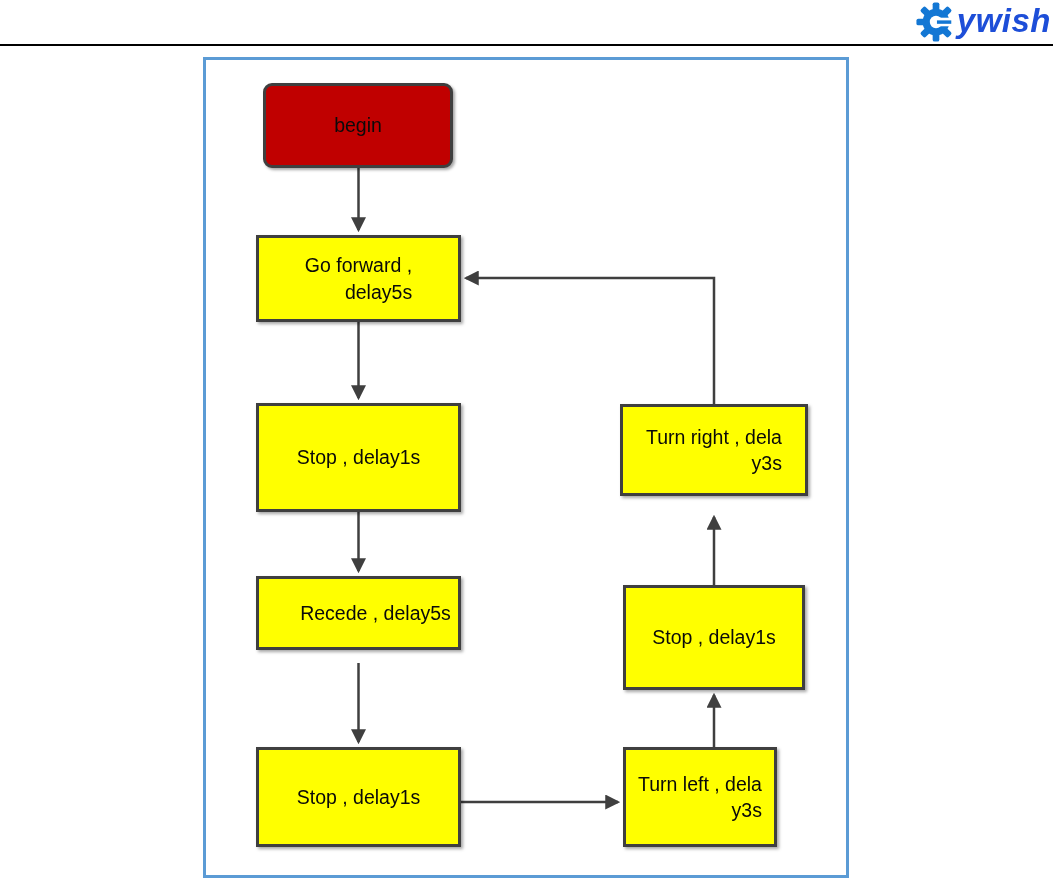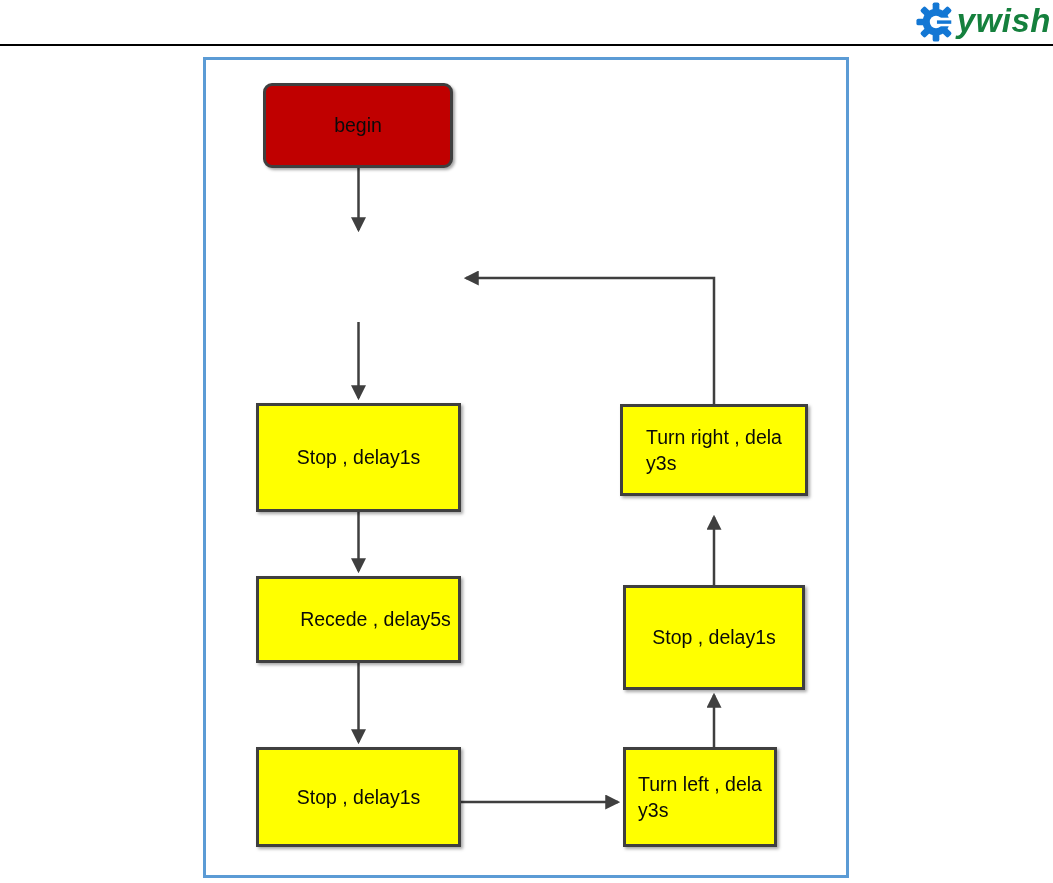--- a/index.html
+++ b/index.html
@@ -10,30 +10,30 @@
   .top-rule {
     position:absolute; left:0; top:44px; width:1053px; height:2px;
     background:#000000;
   }
   .logo {
     position:absolute; top:0px; right:2px; height:44px;
     display:flex; align-items:center; gap:0px;
   }
   .logo-text {
     font-size:33px; font-weight:bold; font-style:italic;
-    color:#15803d; letter-spacing:0.5px; line-height:1;
+    color:#1d4ed8; letter-spacing:0.5px; line-height:1;
     padding-bottom:4px;
   }
   .frame {
     position:absolute; left:203px; top:57px; width:640px; height:815px;
     border:3px solid #5B9BD5; background:transparent;
   }
   .node {
     position:absolute; display:flex; align-items:center; justify-content:center;
-    text-align:left; border:3px solid #3F3F3F; background:#FFFF00;
+    text-align:right; border:3px solid #3F3F3F; background:#FFFF00;
     color:#0a0a0a; font-size:19.5px; line-height:1.35; white-space:pre-line;
     box-shadow:2px 2px 3px rgba(0,0,0,0.35); box-sizing:border-box;
   }
   .node.start { background:#C00000; border-radius:9px; }
   .arrows { position:absolute; left:0; top:0; pointer-events:none; }
 </style>
 </head>
 <body>
 
 <div class="page">
@@ -77,24 +77,26 @@
       <line x1="358.5" y1="663" x2="358.5" y2="742" marker-end="url(#ah)"></line>
       <line x1="461" y1="802" x2="618" y2="802" marker-end="url(#ah)"></line>
       <line x1="714" y1="747" x2="714" y2="695" marker-end="url(#ah)"></line>
       <line x1="714" y1="585" x2="714" y2="517" marker-end="url(#ah)"></line>
       <polyline points="714,404 714,278 466,278" marker-end="url(#ah)"></polyline>
     </g>
   </svg>
 
   <div class="node start" style="left:263px; top:83px;  width:190px; height:85px;">begin</div>
 
+  <div class="node" style="left:256px; top:235px; width:205px; height:87px;">Go forward ,
+delay5s</div>
 
   <div class="node" style="left:256px; top:403px; width:205px; height:109px;">Stop , delay1s</div>
 
-  <div class="node" style="left:256px; top:576px; width:205px; height:87px;padding-left:34px;">Recede , delay5s</div>
+  <div class="node" style="left:256px; top:576px; width:205px; height:74px;padding-left:34px;">Recede , delay5s</div>
 
   <div class="node" style="left:256px; top:747px; width:205px; height:100px;">Stop , delay1s</div>
 
   <div class="node" style="left:623px; top:747px; width:154px; height:100px;">Turn left , dela
 y3s</div>
 
   <div class="node" style="left:623px; top:585px; width:182px; height:105px;">Stop , delay1s</div>
 
   <div class="node" style="left:620px; top:404px; width:188px; height:92px;">Turn right , dela
 y3s</div>

